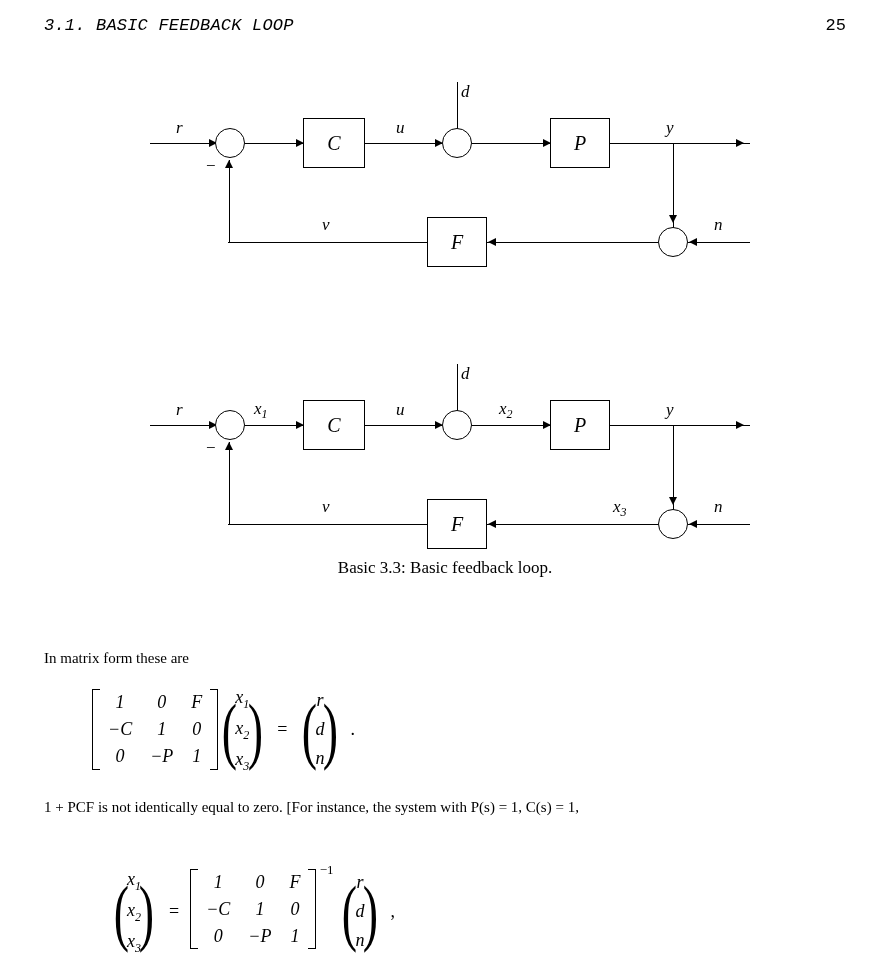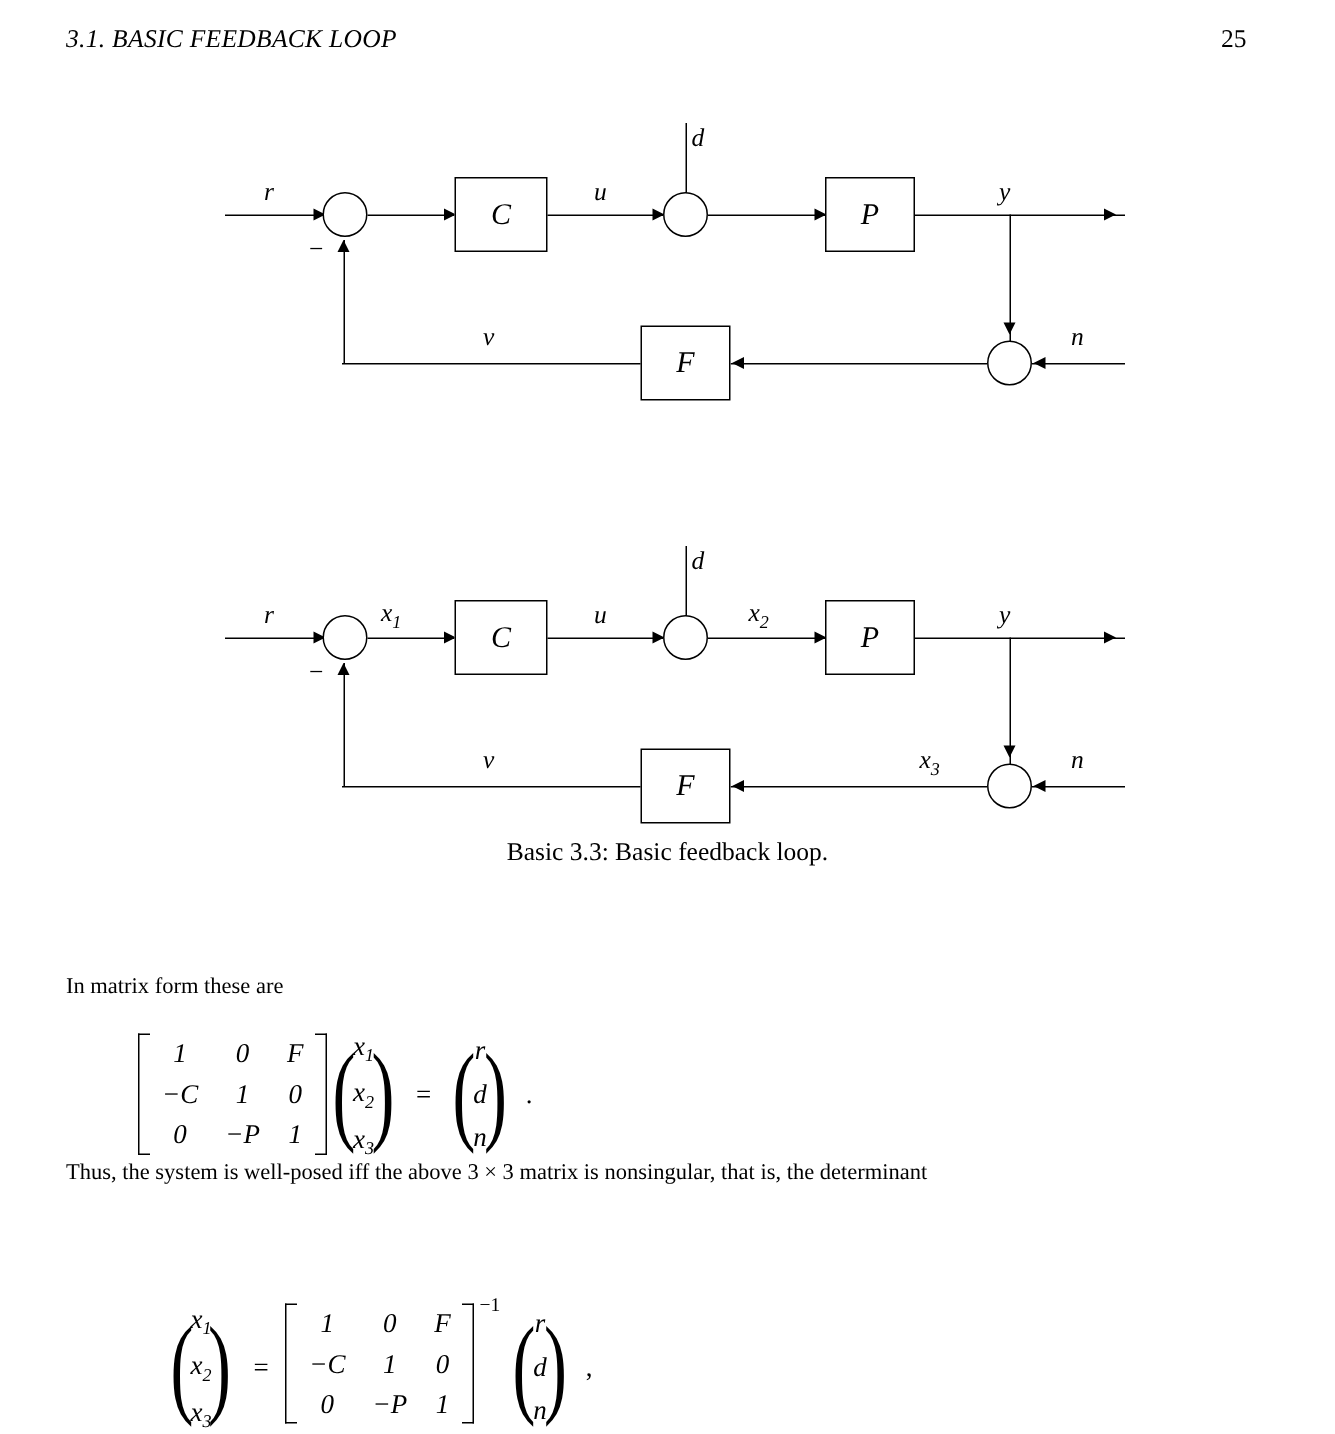--- a/index.html
+++ b/index.html
@@ -18,22 +18,23 @@
   .page {
     position: relative;
     width: 890px;
     height: 956px;
   }
   
   .header {
     position: absolute;
     top: 16px;
     left: 44px;
-    right: 59px;
+    right: 44px;
     height: 26px;
+    font-family: Liberation Mono, monospace;
   }
   .header-title {
     font-style: italic;
     font-size: 17px;
     letter-spacing: 0.2px;
   }
   .header-page {
     position: absolute;
     right: 0;
     top: 0;
@@ -414,21 +415,21 @@
             </tr>
         <tr>
               <td>n</td>
             </tr>
       </tbody>
         </table>
     </span>
     <span class="trail">.</span>
   </div>
 
-  <div class="para" style="top:772px;">Thus, the system is well-posed iff the above 3 × 3 matrix is nonsingular, that is, the determinant</div>
+  <div class="para" style="top:797px;">1 + PCF is not identically equal to zero. [For instance, the system with P(s) = 1, C(s) = 1,</div>
 
   <div class="matheq" style="left:110px; top:864px;">
     <span class="paren p3">
       <table class="vec">
         <tbody>
             <tr>
               <td>x<sub>1</sub></td>
             </tr>
         <tr>
               <td>x<sub>2</sub></td>

